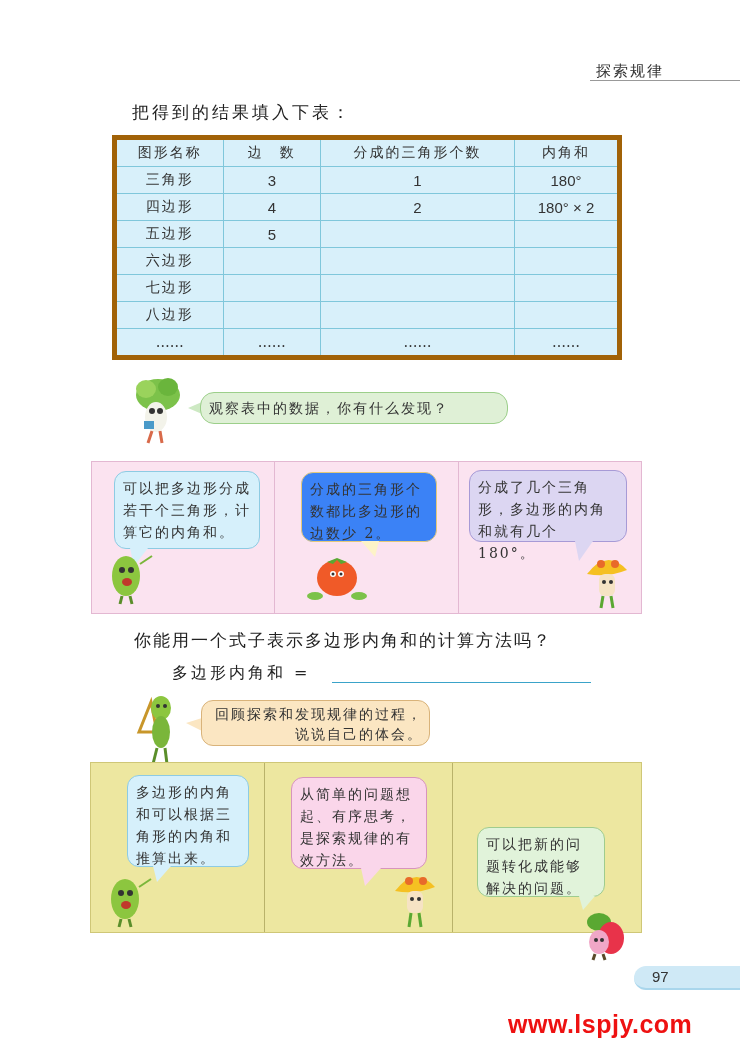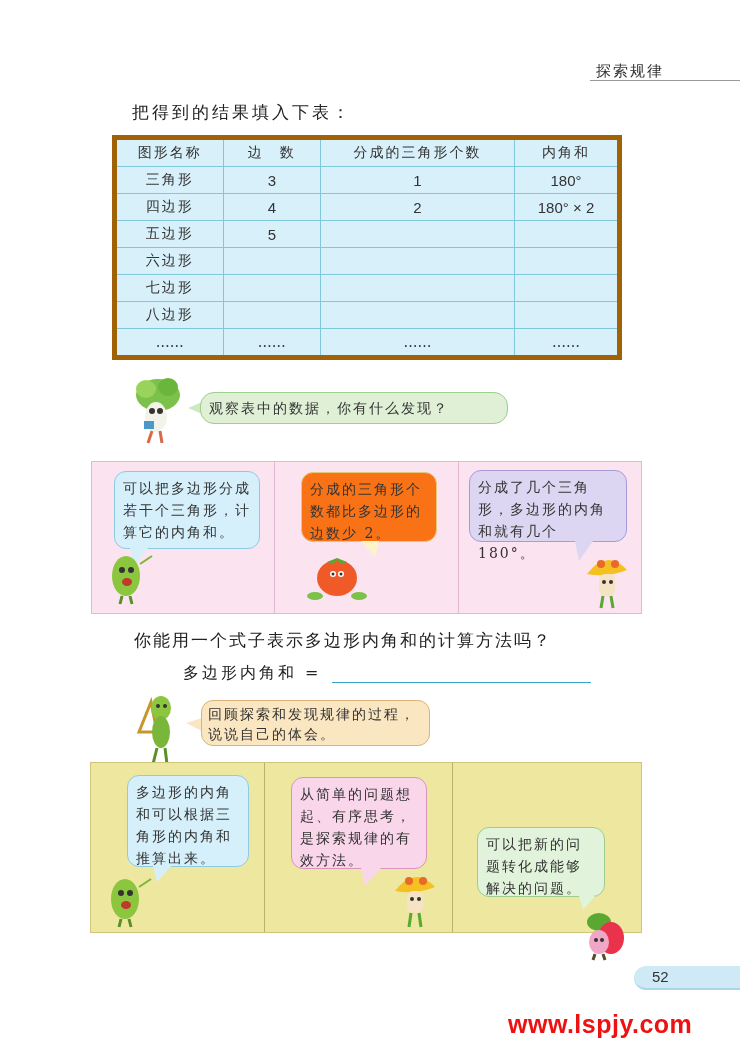--- a/index.html
+++ b/index.html
@@ -22,21 +22,21 @@
   .bubble { position:absolute; border-radius:12px; font-size:14px; line-height:22px; letter-spacing:2px;
             padding:5px 8px; color:#333; box-sizing:border-box; }
   .tail { position:absolute; width:0; height:0; }
 
   .char { position:absolute; }
 
   .panel { position:absolute; box-sizing:border-box; display:flex; }
   .panel .cell { position:relative; height:100%; box-sizing:border-box; }
 
   .question { left:134px; top:629px; font-size:17px; letter-spacing:2px; }
-  .formula-label { left:183px; top:663px; font-size:16px; letter-spacing:3px; }
+  .formula-label { left:172px; top:663px; font-size:16px; letter-spacing:3px; }
   .formula-line { left:332px; top:682px; width:259px; height:1px; background:#3aa3c9; }
 
   .page-num { left:634px; top:966px; width:106px; height:24px; background:#cfe9f6;
               border-radius:12px 0 0 12px; border-bottom:2px solid #a9d6ec; box-sizing:border-box; }
   .page-num span { position:absolute; left:18px; top:2px; font-family:"Liberation Sans", sans-serif;
               font-size:15px; color:#333; }
   .watermark { left:508px; top:1010px; font-family:"Liberation Sans", sans-serif; font-weight:bold;
                font-size:25px; color:#ee1111; letter-spacing:0.5px; }
 </style>
 </head>
@@ -122,21 +122,21 @@
       <ellipse cx="22" cy="26" rx="14" ry="20" fill="#8cc63f"></ellipse>
       <circle cx="18" cy="20" r="3" fill="#333"></circle>
         <circle cx="27" cy="20" r="3" fill="#333"></circle>
       <ellipse cx="23" cy="32" rx="5" ry="4" fill="#c0392b"></ellipse>
       <line x1="36" y1="14" x2="48" y2="6" stroke="#7ab63a" stroke-width="2"></line>
       <line x1="18" y1="46" x2="16" y2="54" stroke="#5a8e2a" stroke-width="3"></line>
       <line x1="26" y1="46" x2="28" y2="54" stroke="#5a8e2a" stroke-width="3"></line>
     </svg>
   </div>
   <div class="cell" style="width:184px;border-right:1px solid #e3b8d2;">
-    <div class="bubble" style="left:26px;top:10px;width:136px;height:70px;background:#f97316;border:1px solid #e4c97a;">分成的三角形个数都比多边形的边数少 2。</div>
+    <div class="bubble" style="left:26px;top:10px;width:136px;height:70px;background:#3b82f6;border:1px solid #e4c97a;">分成的三角形个数都比多边形的边数少 2。</div>
     <div class="tail" style="left:86px;top:79px;border-left:14px solid transparent;border-right:4px solid transparent;border-top:16px solid #fdf3c8;"></div>
     <svg class="char" style="left:30px;top:92px;" width="66" height="50">
       <ellipse cx="32" cy="24" rx="20" ry="18" fill="#f05a28"></ellipse>
       <path d="M22 8 L32 4 L42 8 L36 10 L32 6 L28 10 Z" fill="#5aa832"></path>
       <circle cx="28" cy="20" r="3" fill="#fff"></circle>
         <circle cx="36" cy="20" r="3" fill="#fff"></circle>
       <circle cx="28" cy="20" r="1.5" fill="#333"></circle>
         <circle cx="36" cy="20" r="1.5" fill="#333"></circle>
       <ellipse cx="10" cy="42" rx="8" ry="4" fill="#7cc24a"></ellipse>
       <ellipse cx="54" cy="42" rx="8" ry="4" fill="#7cc24a"></ellipse>
@@ -165,21 +165,21 @@
 <svg class="char" style="left:135px;top:692px;" width="52" height="74">
   <path d="M4 40 L16 10 L22 40 Z" fill="none" stroke="#c8962a" stroke-width="3"></path>
   <ellipse cx="26" cy="16" rx="10" ry="12" fill="#8cc63f"></ellipse>
   <ellipse cx="26" cy="40" rx="9" ry="16" fill="#7ab63a"></ellipse>
   <circle cx="23" cy="14" r="2" fill="#333"></circle>
     <circle cx="30" cy="14" r="2" fill="#333"></circle>
   <line x1="22" y1="56" x2="18" y2="72" stroke="#5a8e2a" stroke-width="3"></line>
   <line x1="30" y1="56" x2="32" y2="72" stroke="#5a8e2a" stroke-width="3"></line>
 </svg>
 <div class="tail" style="left:186px;top:718px;border-top:5px solid transparent;border-bottom:8px solid transparent;border-right:16px solid #fbe6c2;"></div>
-<div class="bubble" style="left:201px;top:700px;width:229px;height:46px;background:#fbe6c2;border:1px solid #d9b37a;line-height:20px;padding:3px 6px;">回顾探索和发现规律的过程，说说自己的体会。</div>
+<div class="bubble" style="left:201px;top:700px;width:229px;height:46px;background:#fbe6c2;border:1px solid #d9b37a;line-height:20px;padding:3px 6px;text-align:right;">回顾探索和发现规律的过程，说说自己的体会。</div>
 
 <div class="panel" style="left:90px;top:762px;width:552px;height:171px;background:#ede7a0;border:1px solid #cfc777;">
   <div class="cell" style="width:174px;border-right:1px solid #b9b26a;">
     <div class="bubble" style="left:36px;top:12px;width:122px;height:92px;background:#d6f0fb;border:1px solid #8dcbe3;line-height:22px;">多边形的内角和可以根据三角形的内角和推算出来。</div>
     <div class="tail" style="left:62px;top:103px;border-left:14px solid transparent;border-right:4px solid transparent;border-top:16px solid #d6f0fb;transform:scaleX(-1);"></div>
     <svg class="char" style="left:12px;top:110px;" width="50" height="56">
       <ellipse cx="22" cy="26" rx="14" ry="20" fill="#8cc63f"></ellipse>
       <circle cx="18" cy="20" r="3" fill="#333"></circle>
         <circle cx="27" cy="20" r="3" fill="#333"></circle>
       <ellipse cx="23" cy="32" rx="5" ry="4" fill="#c0392b"></ellipse>
@@ -211,15 +211,15 @@
       <ellipse cx="16" cy="30" rx="10" ry="12" fill="#f0a7c7"></ellipse>
       <circle cx="13" cy="28" r="2" fill="#333"></circle>
         <circle cx="19" cy="28" r="2" fill="#333"></circle>
       <line x1="12" y1="42" x2="10" y2="48" stroke="#5a4a2a" stroke-width="3"></line>
       <line x1="20" y1="42" x2="22" y2="48" stroke="#5a4a2a" stroke-width="3"></line>
     </svg>
   </div>
 </div>
 
 <div class="abs page-num">
-  <span>52</span>
+  <span>97</span>
 </div>
 <div class="abs watermark">www.lspjy.com</div>
 
 </body></html>

